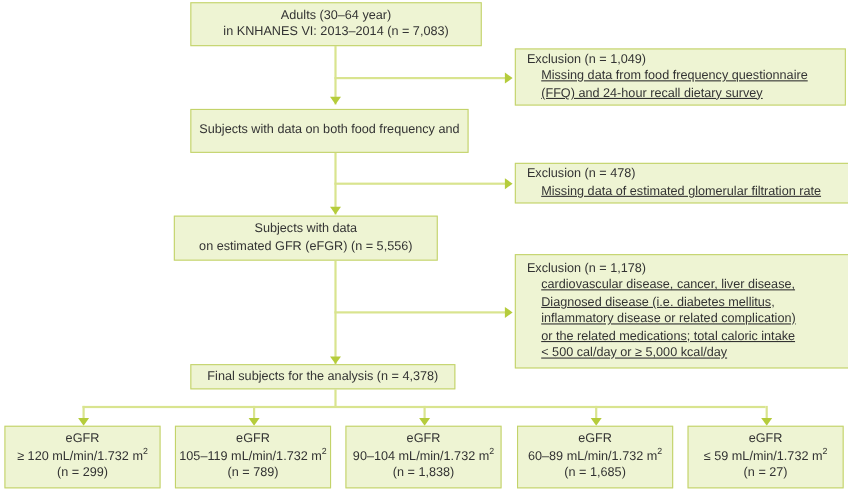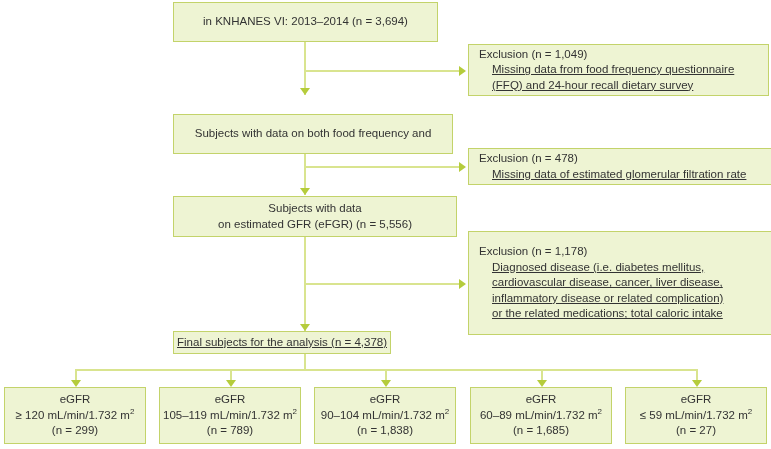--- a/index.html
+++ b/index.html
@@ -82,53 +82,55 @@
   <div class="vline" style="left:385px;top:369px;height:13px;"></div>
   <div class="arrow-down" style="left:381px;top:380px;"></div>
 
   <div class="vline" style="left:541px;top:369px;height:13px;"></div>
   <div class="arrow-down" style="left:537px;top:380px;"></div>
 
   <div class="vline" style="left:696px;top:369px;height:13px;"></div>
   <div class="arrow-down" style="left:692px;top:380px;"></div>
 
   <div class="box center" style="left:173px;top:2px;width:265px;height:40px;">
-    <div class="ln">in KNHANES VI: 2013–2014 (n = 3,694)</div>
+    <div class="ln">Adults (30–64 year)</div>
+    <div class="ln">in KNHANES VI: 2013–2014 (n = 7,083)</div>
   </div>
 
-  <div class="box center" style="left:173px;top:99px;width:280px;height:40px;margin-top:15px;">
+  <div class="box center" style="left:173px;top:99px;width:253px;height:40px;">
     <div class="ln">Subjects with data on both food frequency and</div>
   </div>
 
-  <div class="box center" style="left:173px;top:196px;width:284px;height:41px;text-align:center;">
+  <div class="box center" style="left:158px;top:196px;width:240px;height:41px;text-align:center;">
     <div class="ln">Subjects with data</div>
     <div class="ln">on estimated GFR (eFGR) (n = 5,556)</div>
   </div>
 
-  <div class="box center" style="left:173px;top:331px;width:218px;height:23px;text-decoration:underline;">
+  <div class="box center" style="left:173px;top:331px;width:241px;height:23px;">
     <div class="ln">Final subjects for the analysis (n = 4,378)</div>
   </div>
 
   <div class="box left" style="left:468px;top:44px;width:301px;height:52px;">
     <div class="ln">Exclusion (n = 1,049)</div>
     <div class="ln indent">Missing data from food frequency questionnaire</div>
     <div class="ln indent">(FFQ) and 24-hour recall dietary survey</div>
   </div>
 
   <div class="box left" style="left:468px;top:148px;width:355px;height:37px;">
     <div class="ln">Exclusion (n = 478)</div>
     <div class="ln indent">Missing data of estimated glomerular filtration rate</div>
   </div>
 
   <div class="box left" style="left:468px;top:231px;width:347px;height:104px;">
     <div class="ln">Exclusion (n = 1,178)</div>
+    <div class="ln indent">cardiovascular disease, cancer, liver disease,</div>
     <div class="ln indent">Diagnosed disease (i.e. diabetes mellitus,</div>
-    <div class="ln indent">cardiovascular disease, cancer, liver disease,</div>
     <div class="ln indent">inflammatory disease or related complication)</div>
     <div class="ln indent">or the related medications; total caloric intake</div>
+    <div class="ln indent">&lt; 500 cal/day or ≥ 5,000 kcal/day</div>
   </div>
 
   <div class="box center" style="left:4px;top:387px;width:142px;height:57px;">
     <div class="ln">eGFR</div>
     <div class="ln"><span>≥ 120 mL/min/1.732 m</span><sup>2</sup></div>
     <div class="ln">(n = 299)</div>
   </div>
 
   <div class="box center" style="left:159px;top:387px;width:142px;height:57px;">
     <div class="ln">eGFR</div>

